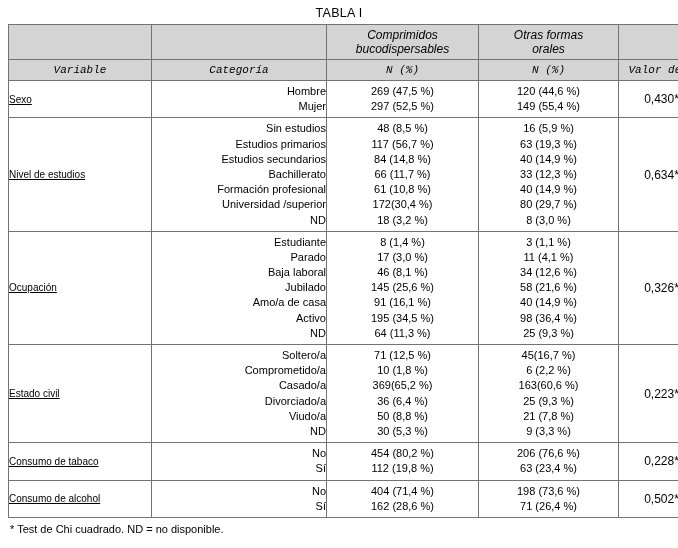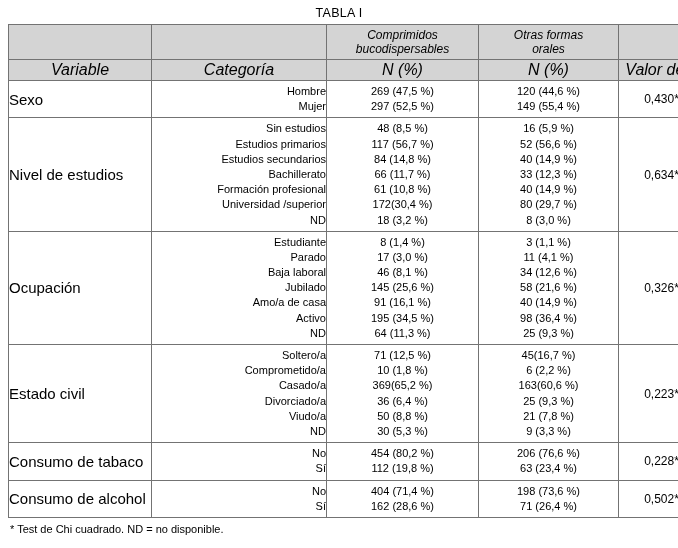--- a/index.html
+++ b/index.html
@@ -53,27 +53,29 @@
     text-align: center;
     font-style: italic;
     font-size: 12px;
     height: 34px;
     line-height: 14px;
   }
   .hdr-sub td {
     background: #d4d4d4;
     text-align: center;
     font-style: italic;
-    font-size: 16px;
+    font-size: 11px;
     height: 20px;
+    font-family: Liberation Mono, monospace;
   }
   .cat-group-label {
     padding-left: 6px;
-    font-size: 15px;
+    font-size: 10px;
     vertical-align: middle;
+    text-decoration: underline;
   }
   .cell-list {
     padding: 3px 0 3px 0;
   }
   .cell-list div {
     line-height: 15.2px;
     height: 15.2px;
     white-space: nowrap;
     overflow: hidden;
   }
@@ -182,21 +184,21 @@
               <div>84 (14,8 %)</div>
               <div>66 (11,7 %)</div>
               <div>61 (10,8 %)</div>
               <div>172(30,4 %)</div>
               <div>18 (3,2 %)</div>
             </div>
           </td>
           <td class="num-col">
             <div class="cell-list">
               <div>16 (5,9 %)</div>
-              <div>52 (56,6 %)</div>
+              <div>63 (19,3 %)</div>
               <div>40 (14,9 %)</div>
               <div>33 (12,3 %)</div>
               <div>40 (14,9 %)</div>
               <div>80 (29,7 %)</div>
               <div>8 (3,0 %)</div>
             </div>
           </td>
           <td class="pval">0,634*</td>
         </tr>
         <tr>

